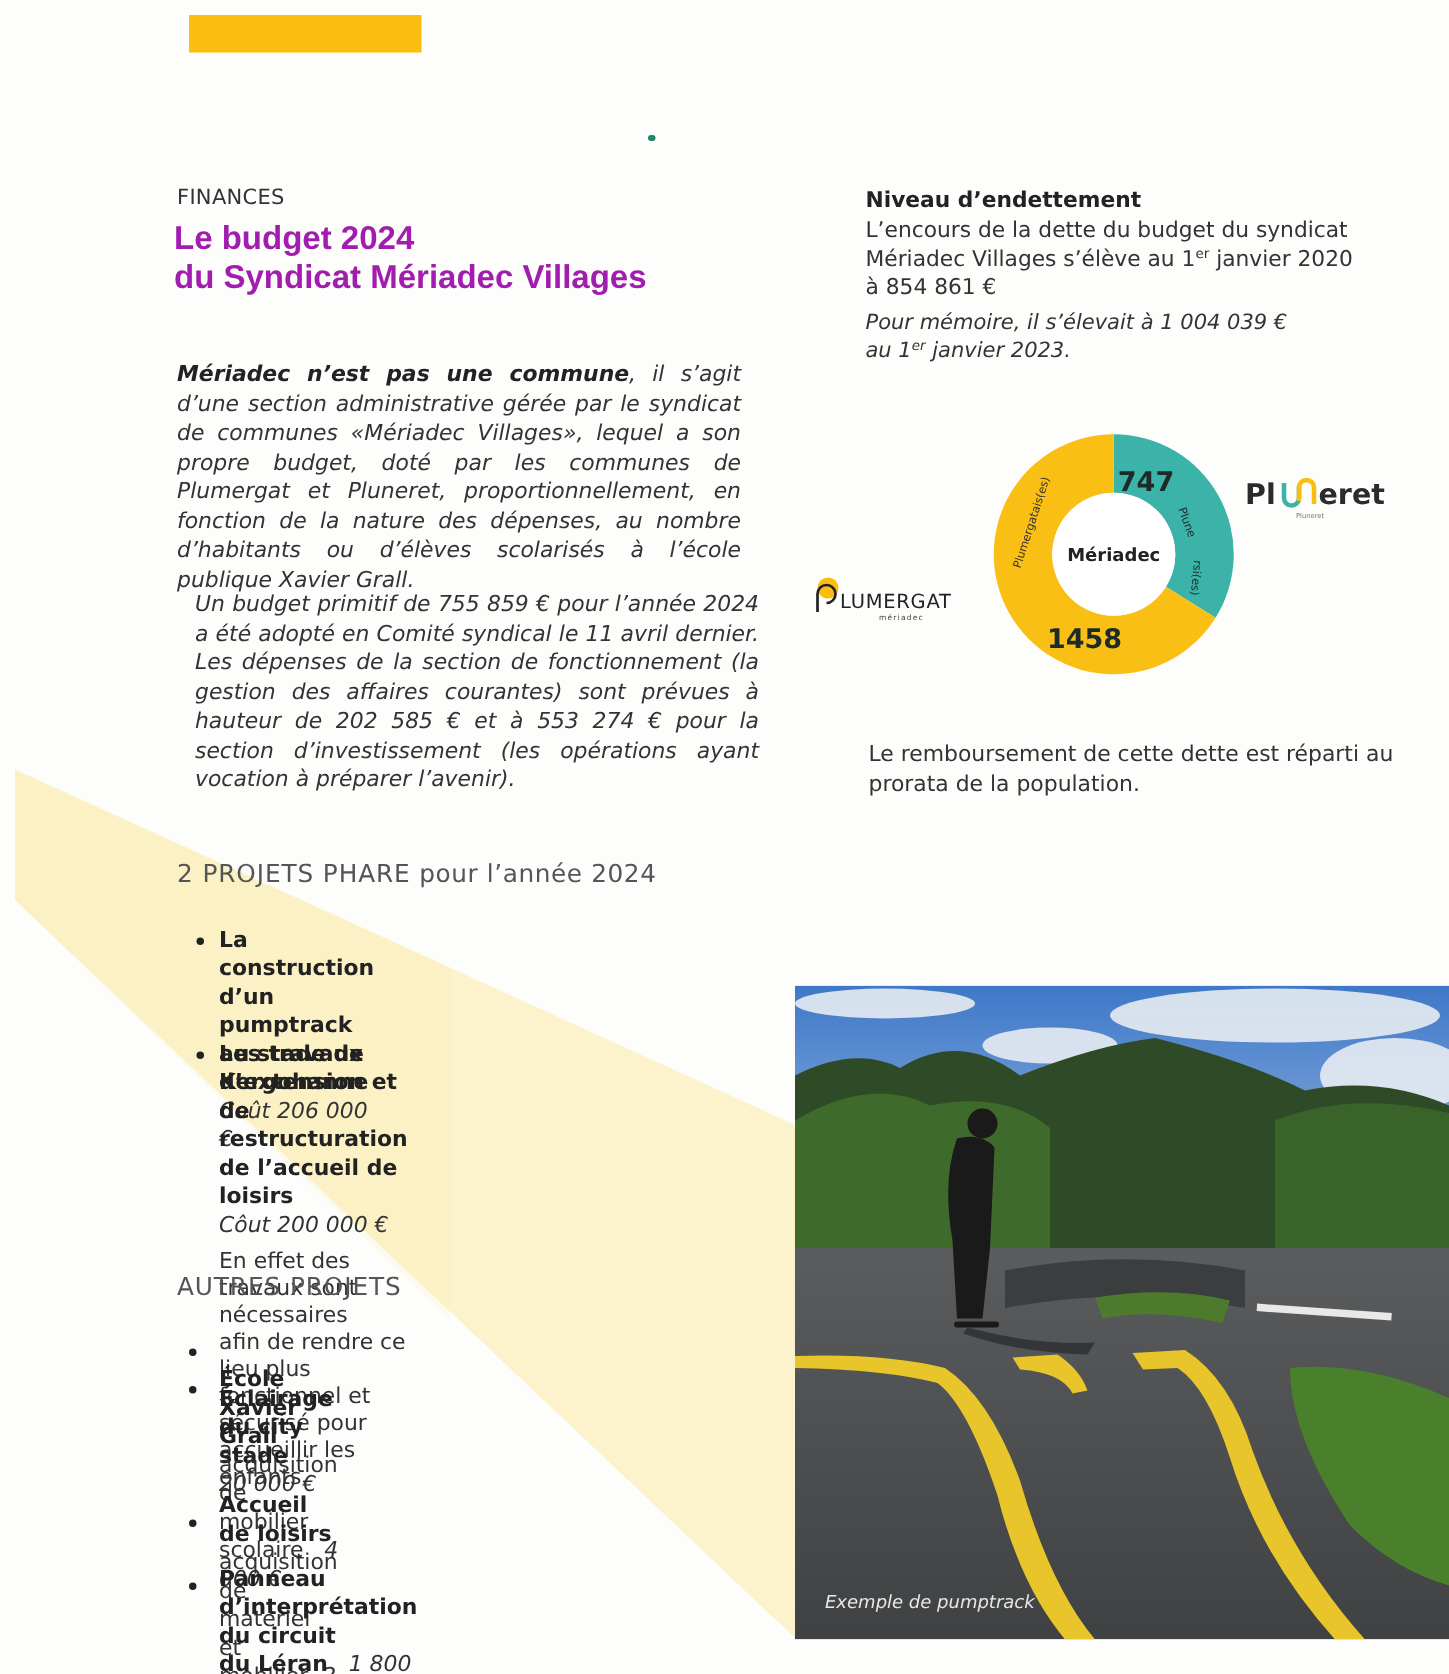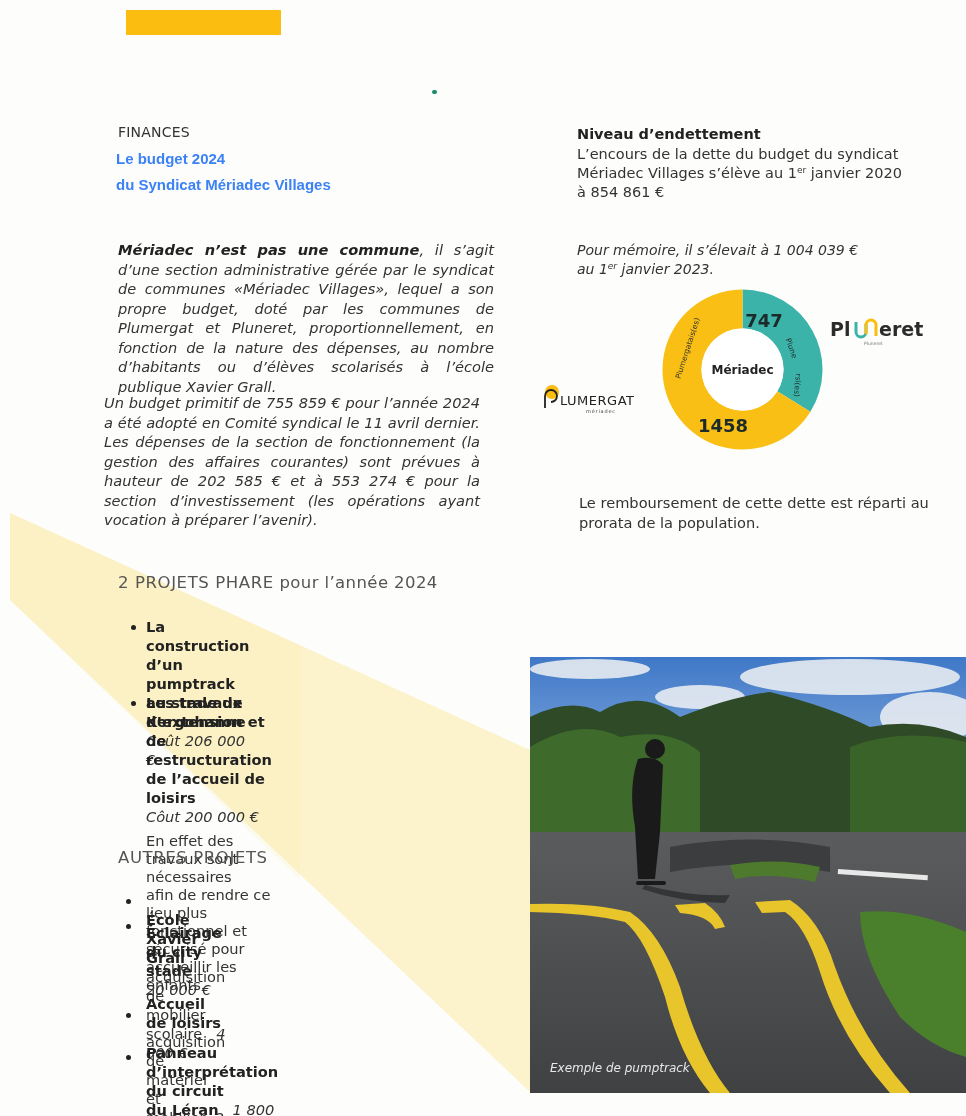--- a/index.html
+++ b/index.html
@@ -10,31 +10,31 @@
     color:#2b2b2b;
   }
   .abs { position:absolute; }
   #band { position:absolute; left:0; top:0; width:966px; height:1116px; z-index:0; pointer-events:none; }
   .content { position:absolute; z-index:1; }
 
   .top-bar { left:126px; top:10px; width:155px; height:25px; background:#fbbd0f; }
   .speck { left:432px; top:90px; width:5px; height:4px; background:#1b8a6b; border-radius:2px; }
 
   .kicker { left:118px; top:124px; font-size:14px; color:#333; letter-spacing:0.2px; }
-  .title { left:116px; top:146px; font-size:15px; font-weight:bold; line-height:26px; color:#3b82f6; font-family:"Liberation Sans", sans-serif; }
+  .title { left:116px; top:146px; font-size:22px; font-weight:bold; line-height:26px; color:#a21caf; font-family:"Liberation Sans", sans-serif; }
 
   .para { font-size:14.6px; line-height:19.5px; color:#333; text-align:justify; width:376px;font-style:italic; }
   .p1 { left:118px; top:240px; }
-  .p2 { left:104px; top:393px; }
+  .p2 { left:130px; top:393px; }
   .para b { font-weight:bold; color:#222; }
 
   .debt-h { left:577px; top:126px; font-size:14.5px; font-weight:bold; color:#222; }
   .debt-t { left:577px; top:145px; font-size:14.5px; line-height:19px; color:#333; width:360px; }
   .debt-t sup, .memo sup { font-size:9px; line-height:0; vertical-align:5px; }
-  .memo { left:577px; top:206px; font-size:14px; line-height:19px; font-style:italic; color:#333; width:340px;margin-top:35px; }
+  .memo { left:577px; top:206px; font-size:14px; line-height:19px; font-style:italic; color:#333; width:340px; }
 
   #donut { left:660px; top:287px; width:165px; height:165px; }
   .logo-plumergat { left:540px; top:378px; width:110px; height:40px; }
   .logo-pluneret { left:828px; top:312px; width:110px; height:40px; }
 
   .repay { left:579px; top:493px; font-size:14.6px; line-height:19.5px; color:#333; width:360px; }
 
   .section-h { font-size:16.5px; color:#555; letter-spacing:0.6px; font-family:"DejaVu Sans", sans-serif; font-weight:normal; }
   .sh1 { left:118px; top:573px; }
   .sh2 { left:118px; top:848px; }

